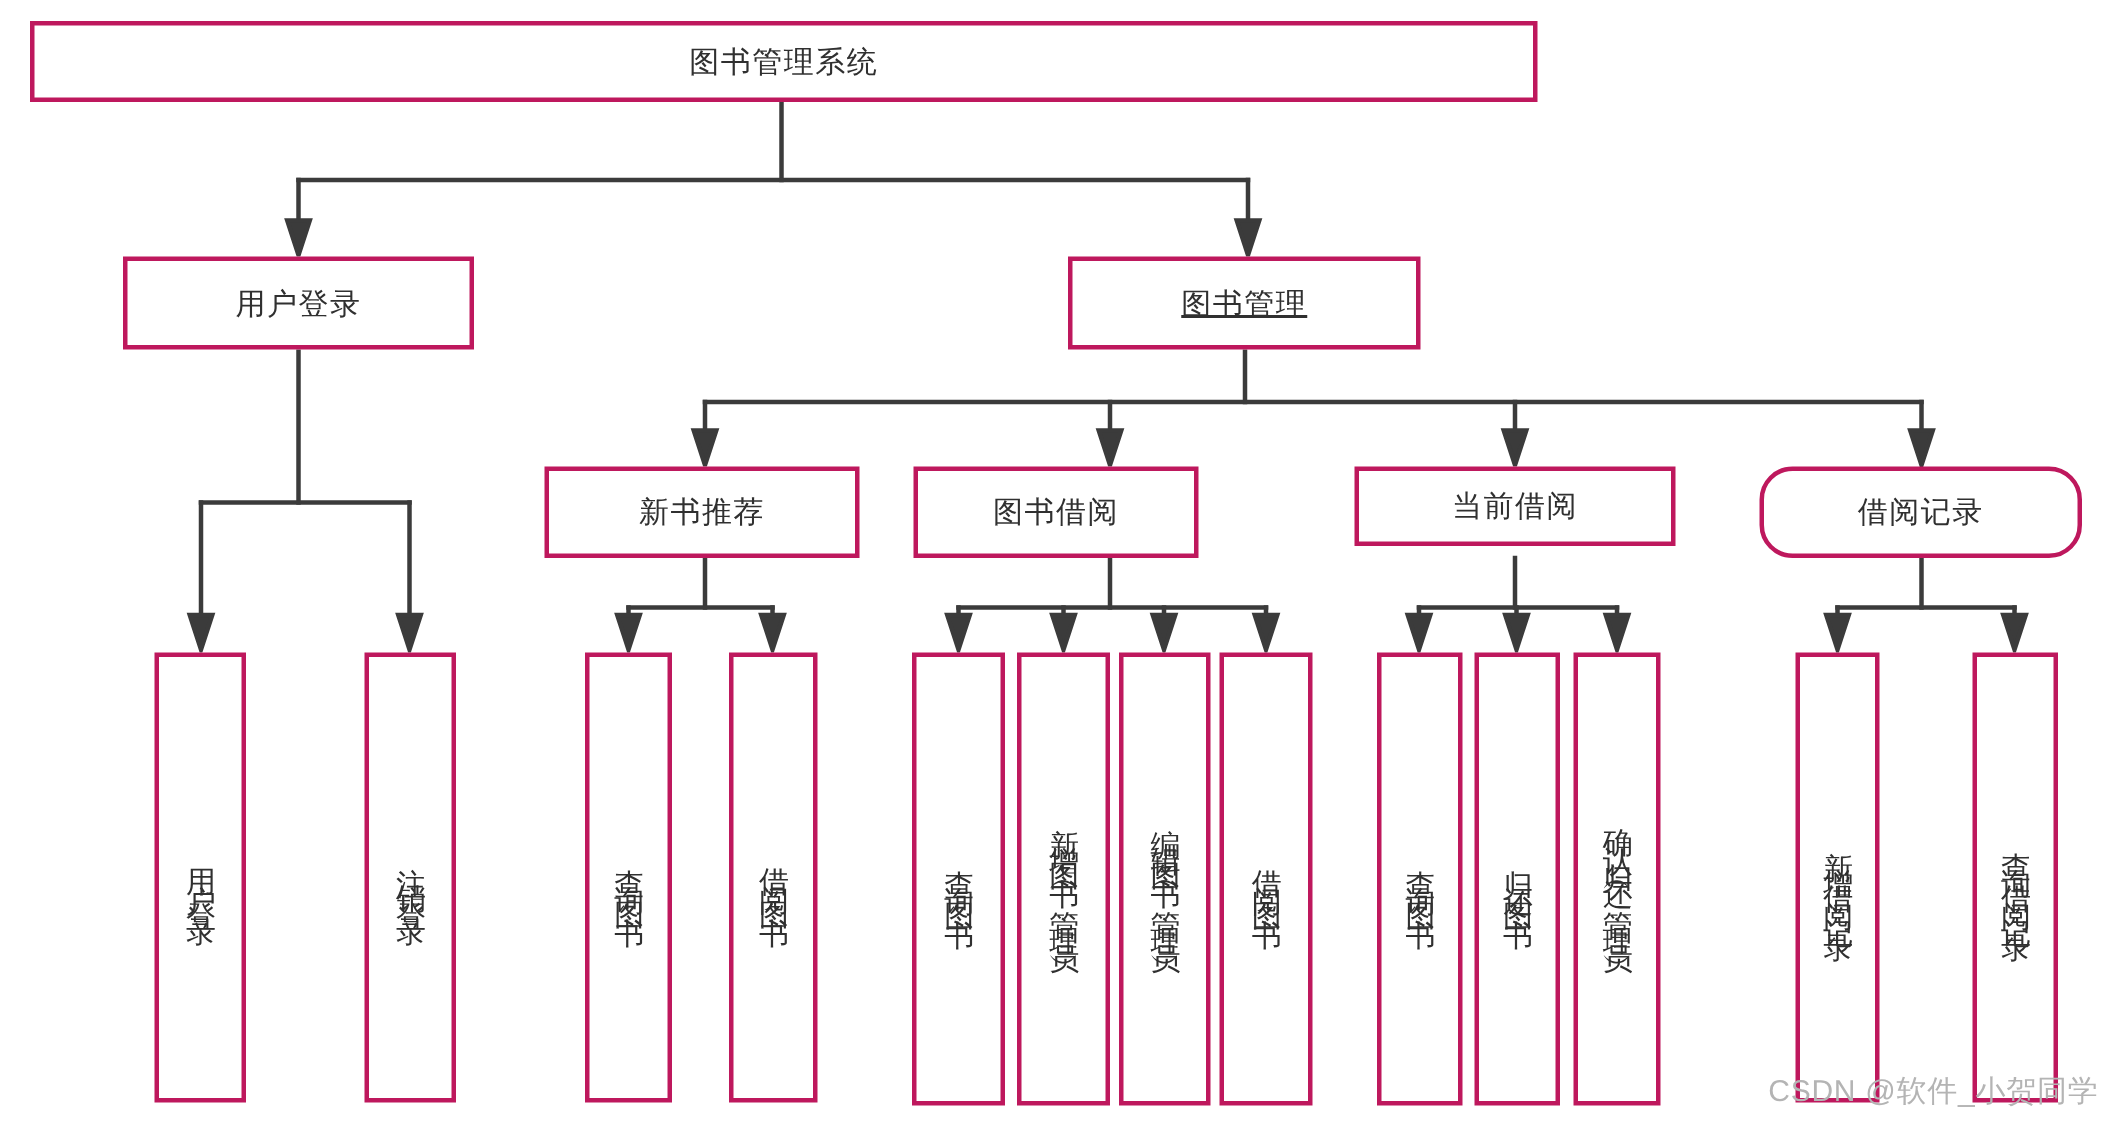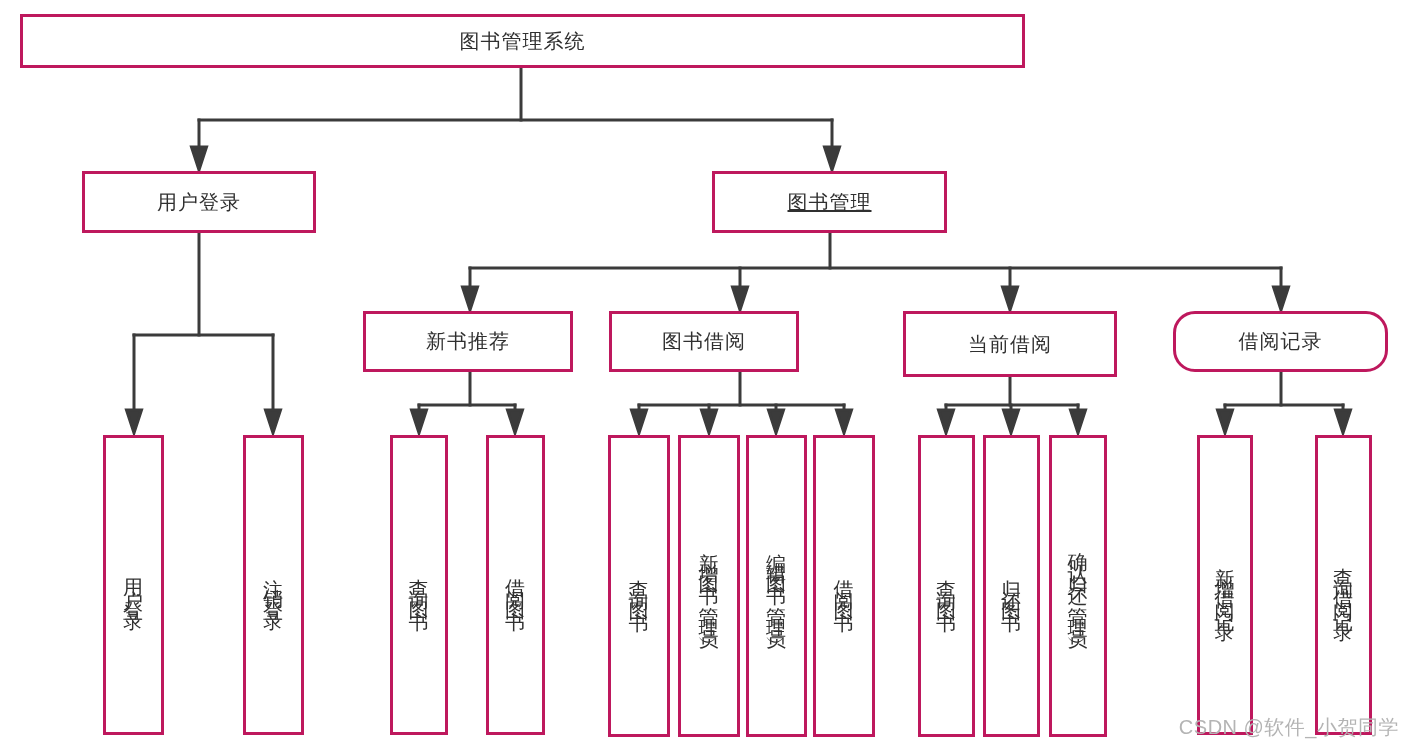--- a/index.html
+++ b/index.html
@@ -52,21 +52,21 @@
     font-size: 20px;
     letter-spacing: 0.5px;
     z-index: 5;
   }
   
   #n-root          { left: 20px;   top: 14px;  width: 1005px; height: 54px; }
   #n-user-login    { left: 82px;   top: 171px; width: 234px;  height: 62px; }
   #n-book-mgmt     { left: 712px;  top: 171px; width: 235px;  height: 62px; text-decoration: underline; }
   #n-new-book      { left: 363px;  top: 311px; width: 210px;  height: 61px; }
   #n-book-borrow   { left: 609px;  top: 311px; width: 190px;  height: 61px; }
-  #n-current-borrow{ left: 903px;  top: 311px; width: 214px;  height: 66px; font-family: Liberation Serif, serif; }
+  #n-current-borrow{ left: 903px;  top: 311px; width: 214px;  height: 53px; font-family: Liberation Serif, serif; }
   #n-borrow-record { left: 1173px; top: 311px; width: 215px;  height: 61px; border-radius: 22px; }
 
   #l-user-login    { left: 103px;  top: 435px; width: 61px; height: 300px; }
   #l-logout        { left: 243px;  top: 435px; width: 61px; height: 300px; }
   #l-g2-query      { left: 390px;  top: 435px; width: 58px; height: 300px; }
   #l-g2-borrow     { left: 486px;  top: 435px; width: 59px; height: 300px; }
   #l-g3-query      { left: 608px;  top: 435px; width: 62px; height: 302px; }
   #l-g3-add        { left: 678px;  top: 435px; width: 62px; height: 302px; }
   #l-g3-edit       { left: 746px;  top: 435px; width: 61px; height: 302px; }
   #l-g3-borrow     { left: 813px;  top: 435px; width: 62px; height: 302px; }

